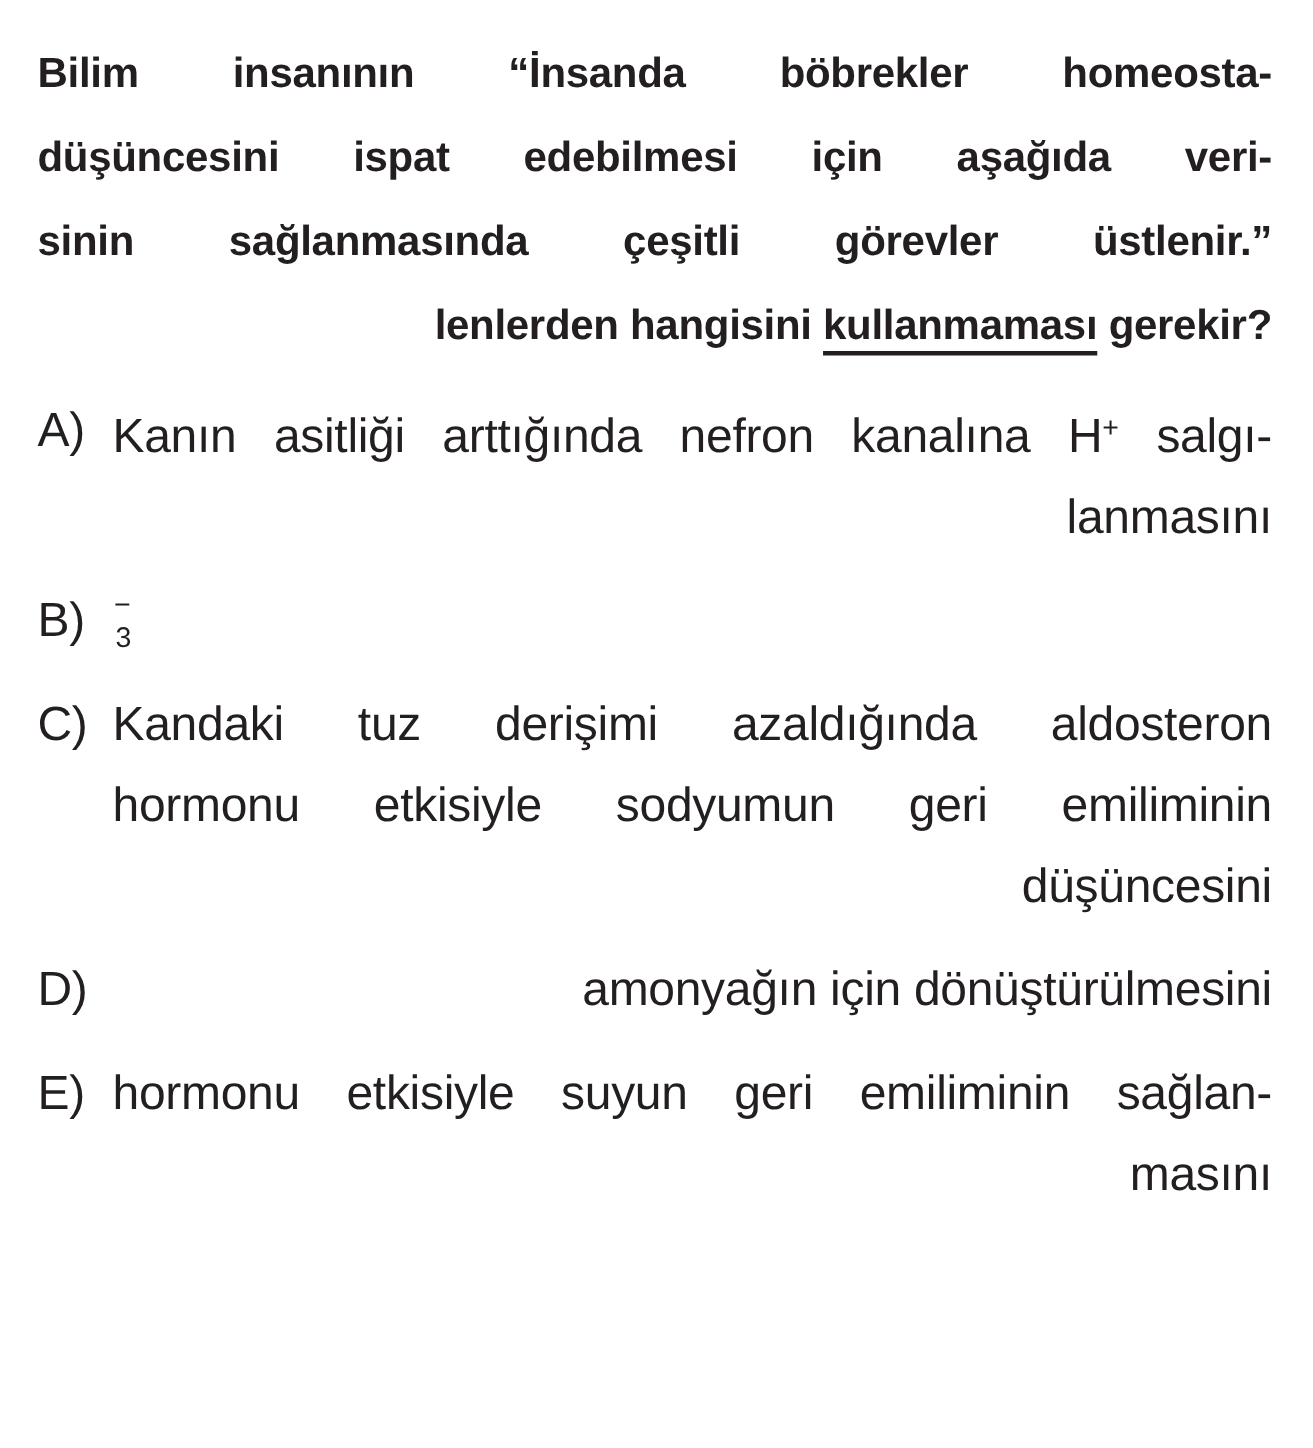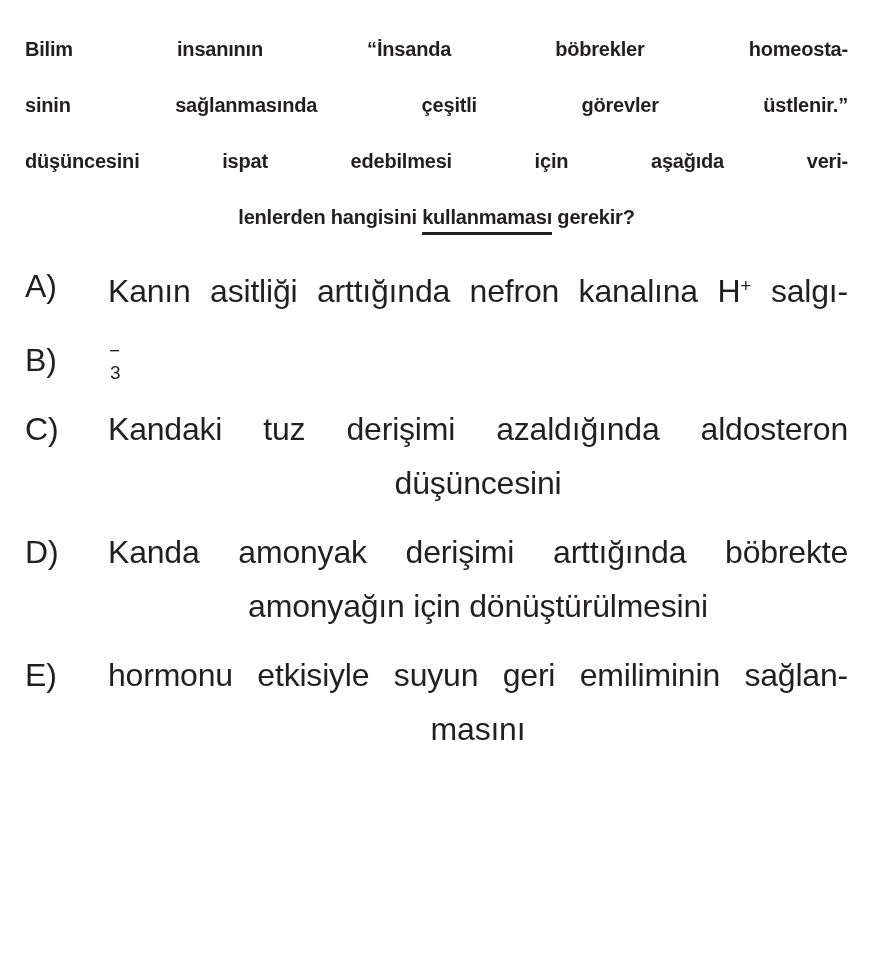--- a/index.html
+++ b/index.html
@@ -16,29 +16,29 @@
     box-sizing: border-box;
     width: 875px;
     height: 965px;
     padding: 21px 27px 0 25px;
     font-family: "Liberation Sans", sans-serif;
     color: #231f20;
     letter-spacing: -0.2px;
   }
   .stem {
     font-weight: bold;
-    font-size: 20px;
+    font-size: 28px;
     line-height: 56px;
   }
   .jline {
     text-align: justify;
     text-align-last: justify;
   }
   .lline {
-    text-align: center;
+    text-align: right;
   }
   .underlined {
     text-decoration: underline;
     text-decoration-thickness: 3px;
     text-underline-offset: 8px;
   }
   .options {
     margin-top: 14px;
     font-size: 32px;
   }
@@ -47,21 +47,20 @@
     line-height: 54px;
     margin-bottom: 15px;
   }
   .letter {
     flex: 0 0 50px;
     width: 50px;
   }
   .opt-text {
     flex: 1;
     min-width: 0;
-    margin-left: 33px;
   }
   .sup {
     font-size: 19px;
     vertical-align: 10px;
     letter-spacing: 0;
   }
   .stack {
     display: inline-block;
     position: relative;
     width: 20px;
@@ -84,53 +83,54 @@
     line-height: 19px;
   }
 </style>
 </head>
 <body>
 
 <div class="page">
 
   <div class="stem">
     <div class="jline">Bilim insanının “İnsanda böbrekler homeosta-</div>
+    <div class="jline">düşüncesini ispat edebilmesi için aşağıda veri-</div>
     <div class="jline">sinin sağlanmasında çeşitli görevler üstlenir.”</div>
-    <div class="jline">düşüncesini ispat edebilmesi için aşağıda veri-</div>
     <div class="lline"><span>lenlerden hangisini </span><span class="underlined">kullanmaması</span><span> gerekir?</span></div>
   </div>
 
   <div class="options">
 
     <div class="option">
       <div class="letter">A)</div>
       <div class="opt-text">
         <div class="jline"><span>Kanın asitliği arttığında nefron kanalına H</span><span class="sup">+</span><span> salgı-</span></div>
+        <div class="lline">lanmasını</div>
       </div>
     </div>
 
     <div class="option">
       <div class="letter">B)</div>
       <div class="opt-text">
         <div class="jline"><span class="stack"><span class="s-sup">−</span><span class="s-sub">3</span></span></div>
       </div>
     </div>
 
     <div class="option">
       <div class="letter">C)</div>
       <div class="opt-text">
         <div class="jline">Kandaki tuz derişimi azaldığında aldosteron</div>
+        <div class="jline">hormonu etkisiyle sodyumun geri emiliminin</div>
         <div class="lline">düşüncesini</div>
       </div>
     </div>
 
     <div class="option">
       <div class="letter">D)</div>
       <div class="opt-text">
-        <div class="jline">Kanda amonyak derişimi arttığında böbrekte</div>
         <div class="lline">amonyağın için dönüştürülmesini</div>
       </div>
     </div>
 
     <div class="option">
       <div class="letter">E)</div>
       <div class="opt-text">
         <div class="jline">hormonu etkisiyle suyun geri emiliminin sağlan-</div>
         <div class="lline">masını</div>
       </div>

